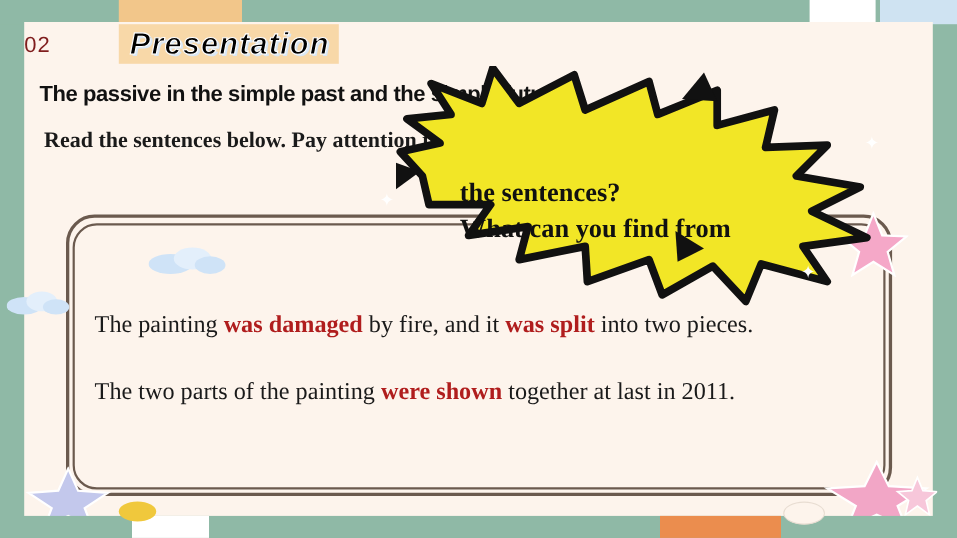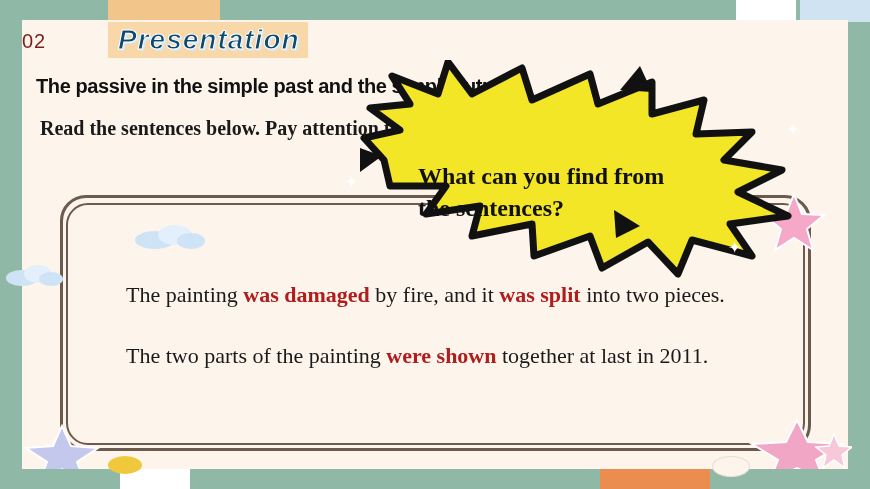--- a/index.html
+++ b/index.html
@@ -48,21 +48,21 @@
   }
   .title-banner{
     position:absolute;left:108px;top:22px;width:200px;height:36px;
     background:#f8d8a8;
   }
   .pres-title{
     position:absolute;left:118px;top:24px;
     font-family:"Liberation Sans",sans-serif;
     font-weight:bold;font-style:italic;
     font-size:28px;
-    color:#0c4a6e;
+    color:#000000;
     letter-spacing:1px;
     -webkit-text-stroke:1px #ffffff;
     text-shadow:2px 2px 0 #d9e7f5;
   }
   .subtitle{
     position:absolute;left:36px;top:75px;
     font-family:"Liberation Sans",sans-serif;
     font-weight:bold;
     font-size:20px;
     color:#111;
@@ -83,21 +83,21 @@
     background:transparent;
   }
   .content-box.inner{
     left:66px;top:203px;width:735px;height:238px;
     border:2px solid #6b5a4e;
     border-radius:22px;
   }
   .sentence{
     position:absolute;
     font-family:"Liberation Serif",serif;
-    font-size:22px;color:#1a1a1a;margin-left:40px;
+    font-size:22px;color:#1a1a1a;
   }
   .s1{left:86px;top:282px;}
   .s2{left:86px;top:343px;text-align:right;}
   .hl{color:#b01d1d;font-weight:bold;}
   
   .callout-wrap{
     position:absolute;left:352px;top:60px;width:470px;height:220px;
   }
   .callout-text{
     position:absolute;left:418px;top:160px;width:320px;
@@ -185,22 +185,22 @@
                L352,40 L344,74 L400,72 L372,100 L430,110 L386,132
                L436,156 L378,164 L400,196 L340,180 L326,214 L296,182
                L250,208 L238,176 L182,196 L180,164 L120,176 L128,146
                L74,154 L94,126 L38,126 Z" fill="#f2e626" stroke="#111111" stroke-width="7" stroke-linejoin="round"></path>
       <path d="M268,30 L288,6 L300,32 Z" fill="#111111"></path>
       <path d="M262,150 L288,166 L264,178 Z" fill="#111111"></path>
       <path d="M8,88 L30,96 L8,112 Z" fill="#111111"></path>
     </svg>
   </div>
   <div class="callout-text">
+    <div>the sentences?</div>
     <div>What can you find from</div>
-    <div>the sentences?</div>
   </div>
 
   <span class="sparkle" style="left:345px;top:172px;">✦</span>
   <span class="sparkle" style="left:786px;top:120px;">✦</span>
   <span class="sparkle" style="left:728px;top:238px;">✦</span>
 
   <div class="bottom-strip"></div>
   <div class="strip-orange-b"></div>
   <div class="strip-white-b"></div>
   <div class="oval-y"></div>

